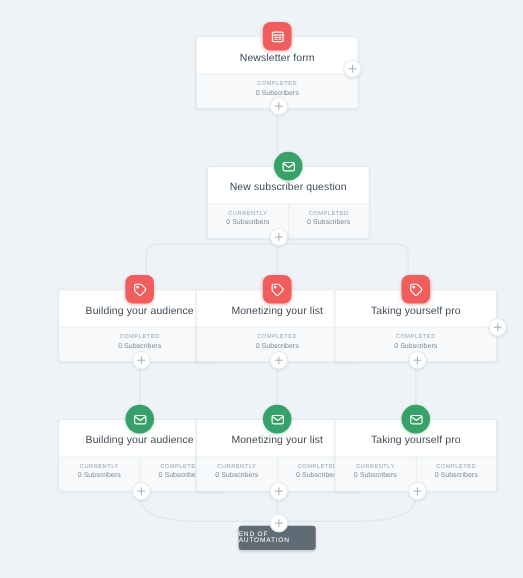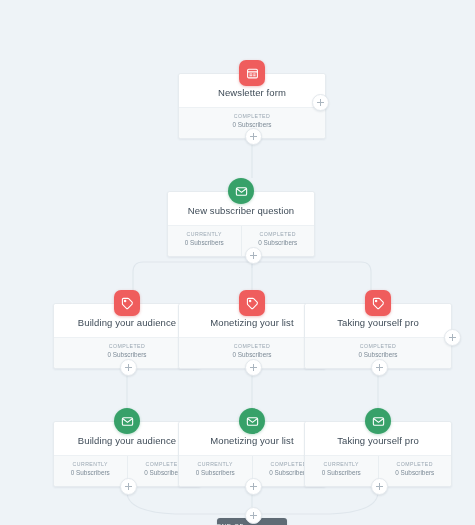--- a/index.html
+++ b/index.html
@@ -2,21 +2,21 @@
 <html><head>
 <meta charset="utf-8">
 <style>
   html,body{margin:0;padding:0;}
   body{
     width:475px;height:525px;
     background:#eef3f7;
     font-family:"Liberation Sans", sans-serif;
     overflow:hidden;
   }
-  #canvas{position:relative;width:475px;height:419px;margin-top:40px;}
+  #canvas{position:relative;width:475px;height:419px;}
   svg#wires{position:absolute;left:0;top:0;width:475px;height:525px;}
 
   
   .node{position:absolute;width:148px;}
   .card{
     background:#ffffff;
     border:1px solid #e6ebef;
     border-radius:3px;
     box-shadow:0 1px 2px rgba(40,60,80,.07);
     overflow:hidden;
@@ -166,21 +166,21 @@
         <div class="stat">
           <div class="stat-label">COMPLETED</div>
           <div class="stat-value">0 Subscribers</div>
         </div>
       </div>
     </div>
   </div>
   <div class="plus" style="left:312px;top:54px;"></div>
   <div class="plus" style="left:245px;top:88px;"></div>
 
-  <div class="node" style="left:167px;top:151px;">
+  <div class="node" style="left:188px;top:151px;">
     <div class="badge cir">
       <svg width="13" height="13" viewBox="0 0 24 24" fill="none" stroke="#ffffff" stroke-width="2" stroke-linecap="round" stroke-linejoin="round">
         <rect x="2.5" y="5" width="19" height="14" rx="2.5"></rect>
         <path d="M3.5 7 L12 13.5 L20.5 7"></path>
       </svg>
     </div>
     <div class="card">
       <div class="card-title">New subscriber question</div>
       <div class="card-stats">
         <div class="stat">

